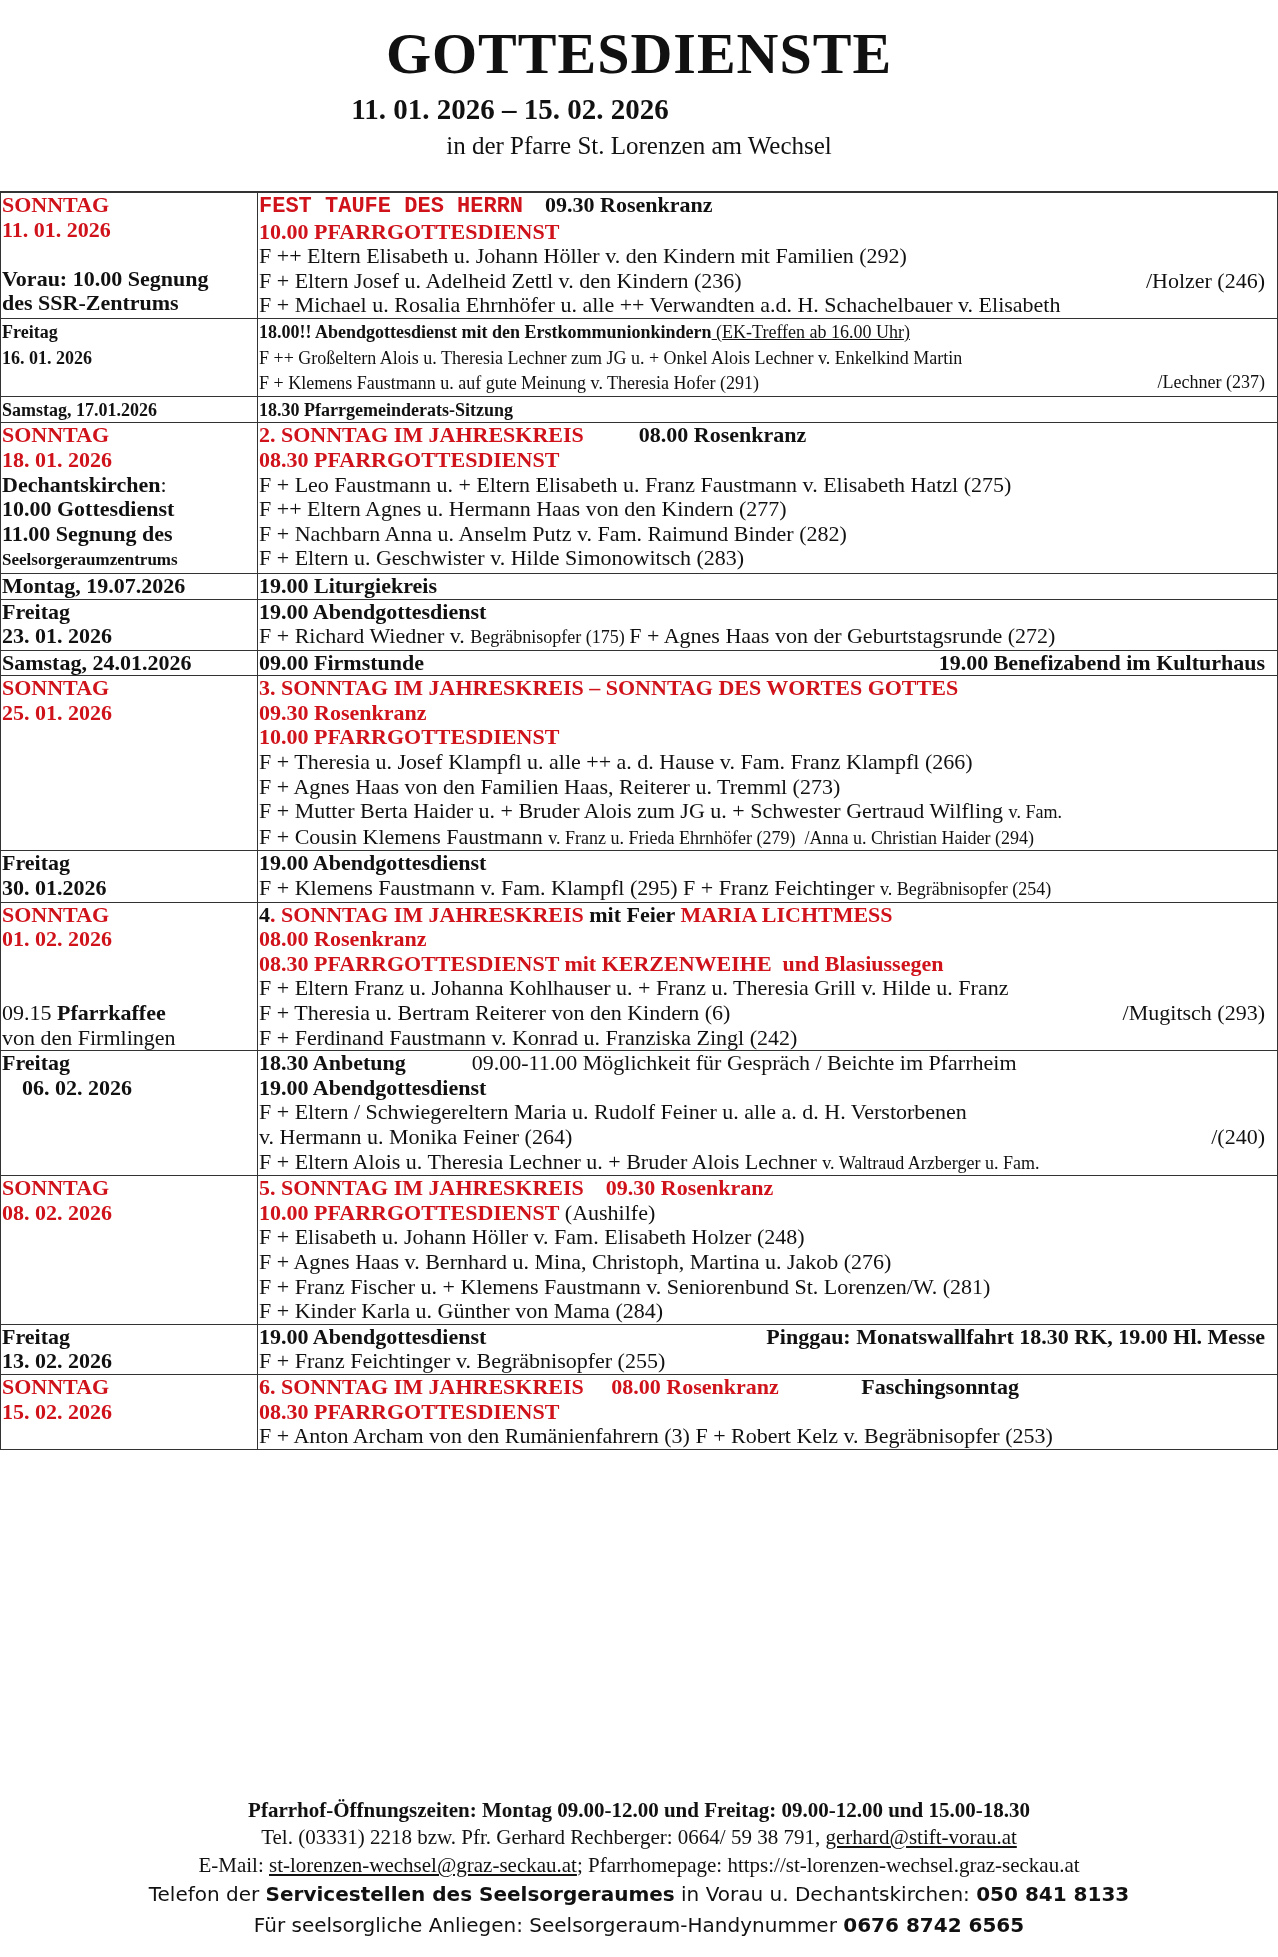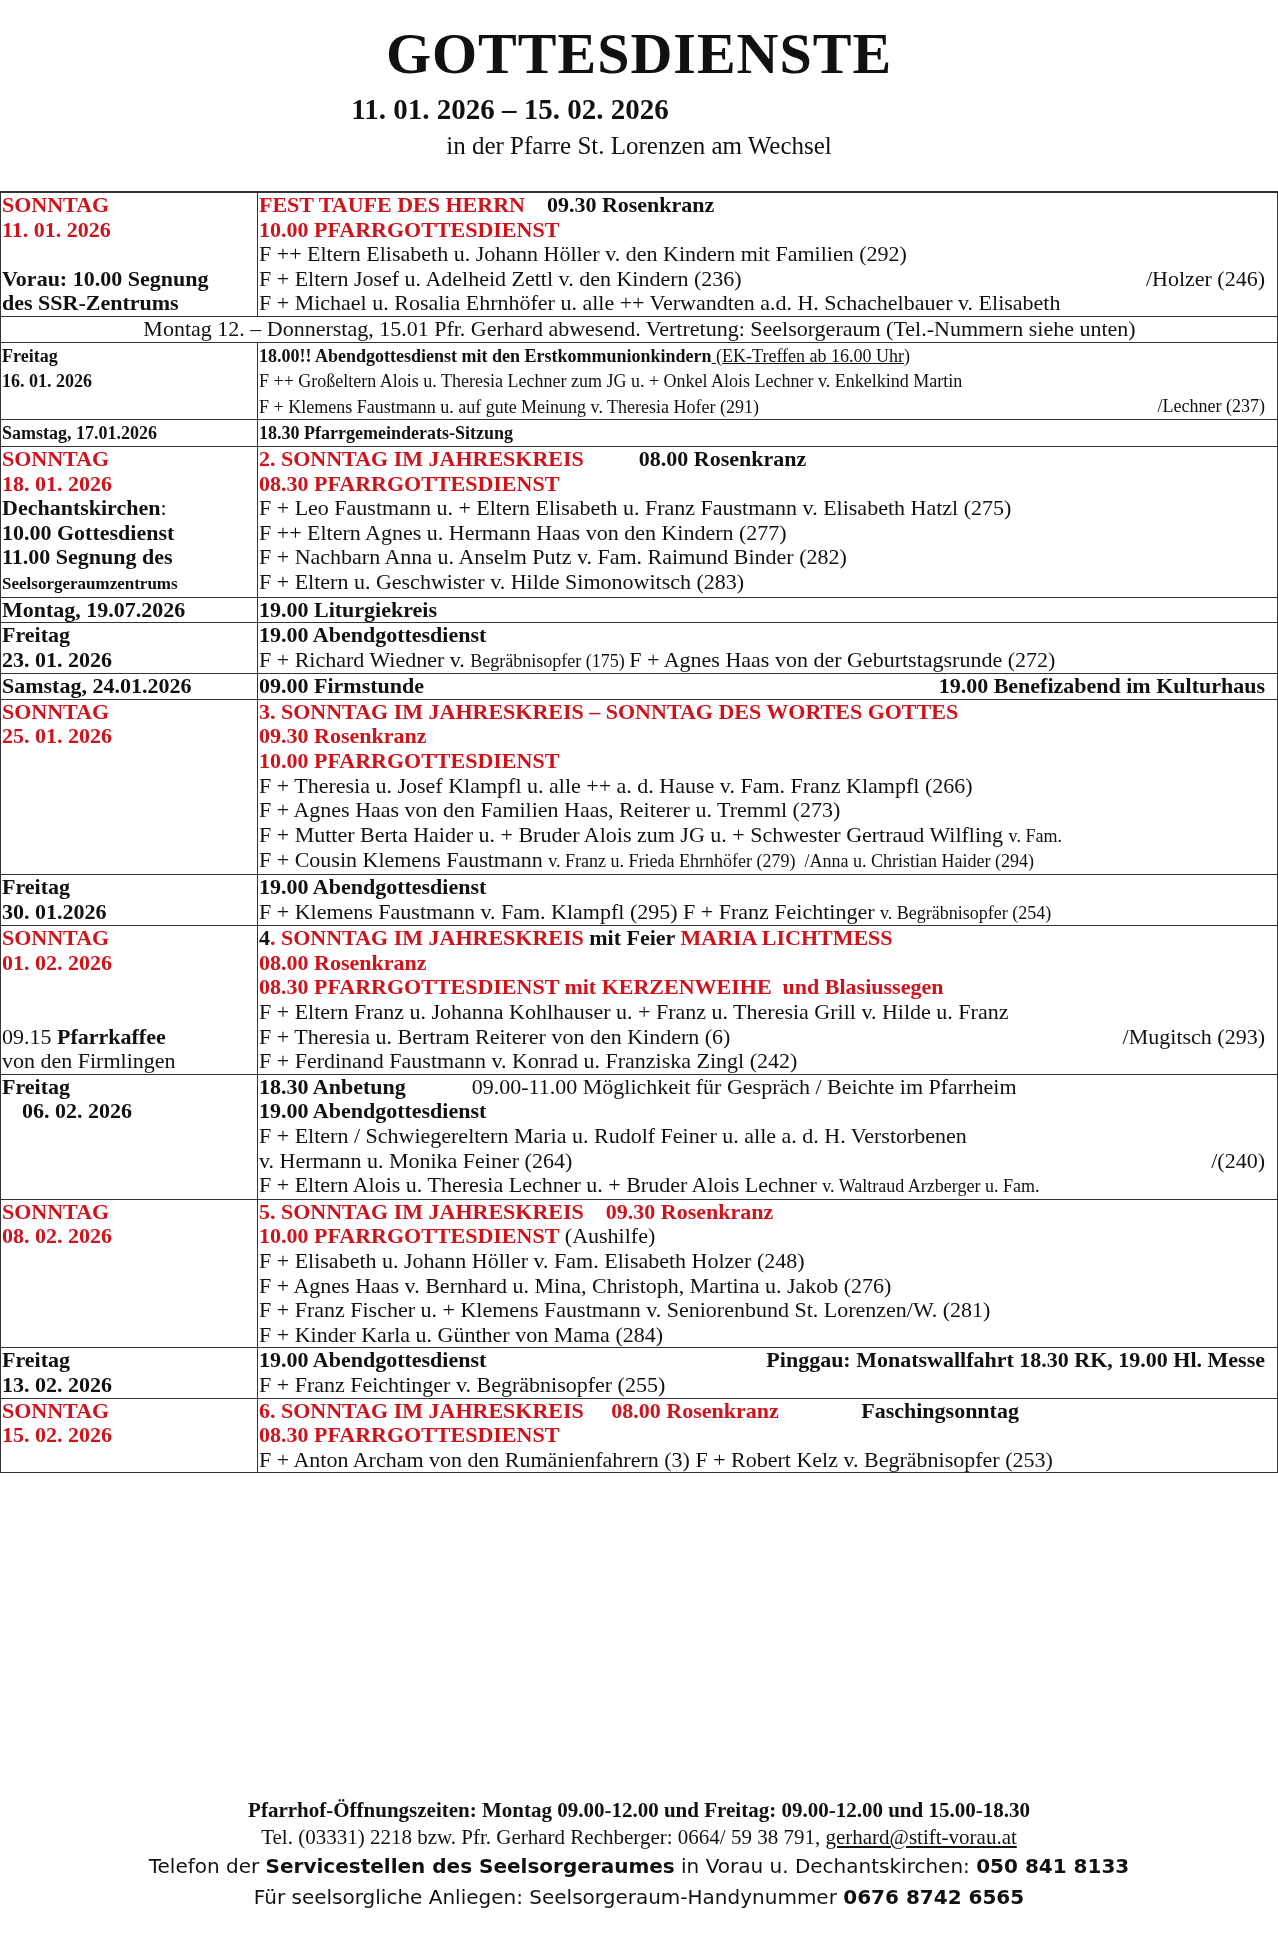--- a/index.html
+++ b/index.html
@@ -68,29 +68,26 @@
   <tbody id="sched-body">
       <tr>
         <td class="left">
           <div class="line"><span class="b red" style="white-space: pre;">SONNTAG</span></div>
           <div class="line"><span class="b red" style="white-space: pre;">11. 01. 2026</span></div>
           <div class="line"></div>
           <div class="line"><span class="b" style="white-space: pre;">Vorau: 10.00 Segnung</span></div>
           <div class="line"><span class="b" style="white-space: pre;">des SSR-Zentrums</span></div>
         </td>
         <td class="right">
-          <div class="line"><span class="b red" style="white-space: pre;">FEST TAUFE DES HERRN</span><span class="b" style="white-space: pre;">    09.30 Rosenkranz</span></div>
+          <div class="line"><span class="b red" style="white-space: pre; font-family: Liberation Mono, monospace;">FEST TAUFE DES HERRN</span><span class="b" style="white-space: pre;">    09.30 Rosenkranz</span></div>
           <div class="line"><span class="b red" style="white-space: pre;">10.00 PFARRGOTTESDIENST</span></div>
           <div class="line"><span class="" style="white-space: pre;">F ++ Eltern Elisabeth u. Johann Höller v. den Kindern mit Familien (292)</span></div>
           <div class="line"><span class="" style="white-space: pre;">F + Eltern Josef u. Adelheid Zettl v. den Kindern (236)</span><span class="rt ">/Holzer (246)</span></div>
           <div class="line"><span class="" style="white-space: pre;">F + Michael u. Rosalia Ehrnhöfer u. alle ++ Verwandten a.d. H. Schachelbauer v. Elisabeth</span></div>
         </td>
-      </tr>
-      <tr>
-        <td colspan="2" class="full">Montag 12. – Donnerstag, 15.01 Pfr. Gerhard abwesend. Vertretung: Seelsorgeraum (Tel.-Nummern siehe unten)</td>
       </tr>
       <tr>
         <td class="left">
           <div class="line"><span class="b sm" style="white-space: pre;">Freitag</span></div>
           <div class="line"><span class="b sm" style="white-space: pre;">16. 01. 2026</span></div>
           <div class="line"></div>
         </td>
         <td class="right">
           <div class="line"><span class="b sm" style="white-space: pre;">18.00!! Abendgottesdienst mit den Erstkommunionkindern</span><span class="sm" style="white-space: pre; text-decoration: underline;"> (EK-Treffen ab 16.00 Uhr)</span></div>
           <div class="line"><span class="sm" style="white-space: pre;">F ++ Großeltern Alois u. Theresia Lechner zum JG u. + Onkel Alois Lechner v. Enkelkind Martin</span></div>
@@ -239,15 +236,16 @@
           <div class="line"><span class="b red" style="white-space: pre;">08.30 PFARRGOTTESDIENST</span></div>
           <div class="line"><span class="" style="white-space: pre;">F + Anton Archam von den Rumänienfahrern (3) F + Robert Kelz v. Begräbnisopfer (253)</span></div>
         </td>
       </tr>
     </tbody>
 </table>
 
 <div class="footer">
   <div class="fl f1">Pfarrhof-Öffnungszeiten: Montag 09.00-12.00 und Freitag: 09.00-12.00 und 15.00-18.30</div>
   <div class="fl f2"><span>Tel. (03331) 2218 bzw. Pfr. Gerhard Rechberger: 0664/ 59 38 791, </span><span class="u">gerhard@stift-vorau.at</span></div>
+  <div class="fl f3"><span>E-Mail: </span><span class="u">st-lorenzen-wechsel@graz-seckau.at</span><span>; Pfarrhomepage: https://st-lorenzen-wechsel.graz-seckau.at</span></div>
   <div class="fl f4"><span>Telefon der </span><b>Servicestellen des Seelsorgeraumes</b><span> in Vorau u. Dechantskirchen: </span><b>050 841 8133</b></div>
   <div class="fl f5"><span>Für seelsorgliche Anliegen: Seelsorgeraum-Handynummer </span><b>0676 8742 6565</b></div>
 </div>
 
 </body></html>

